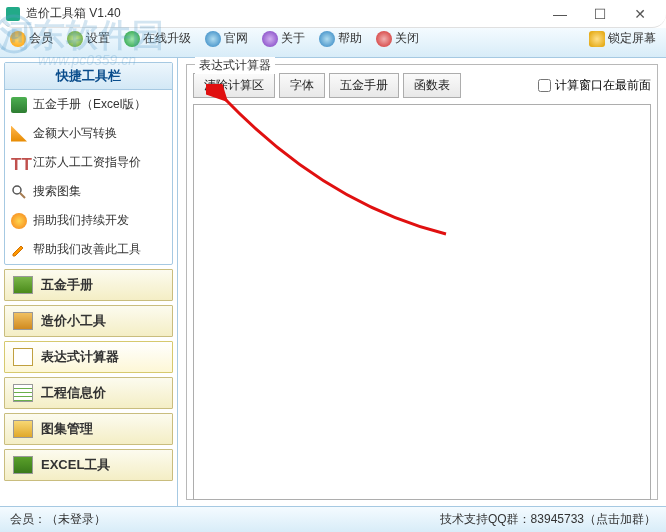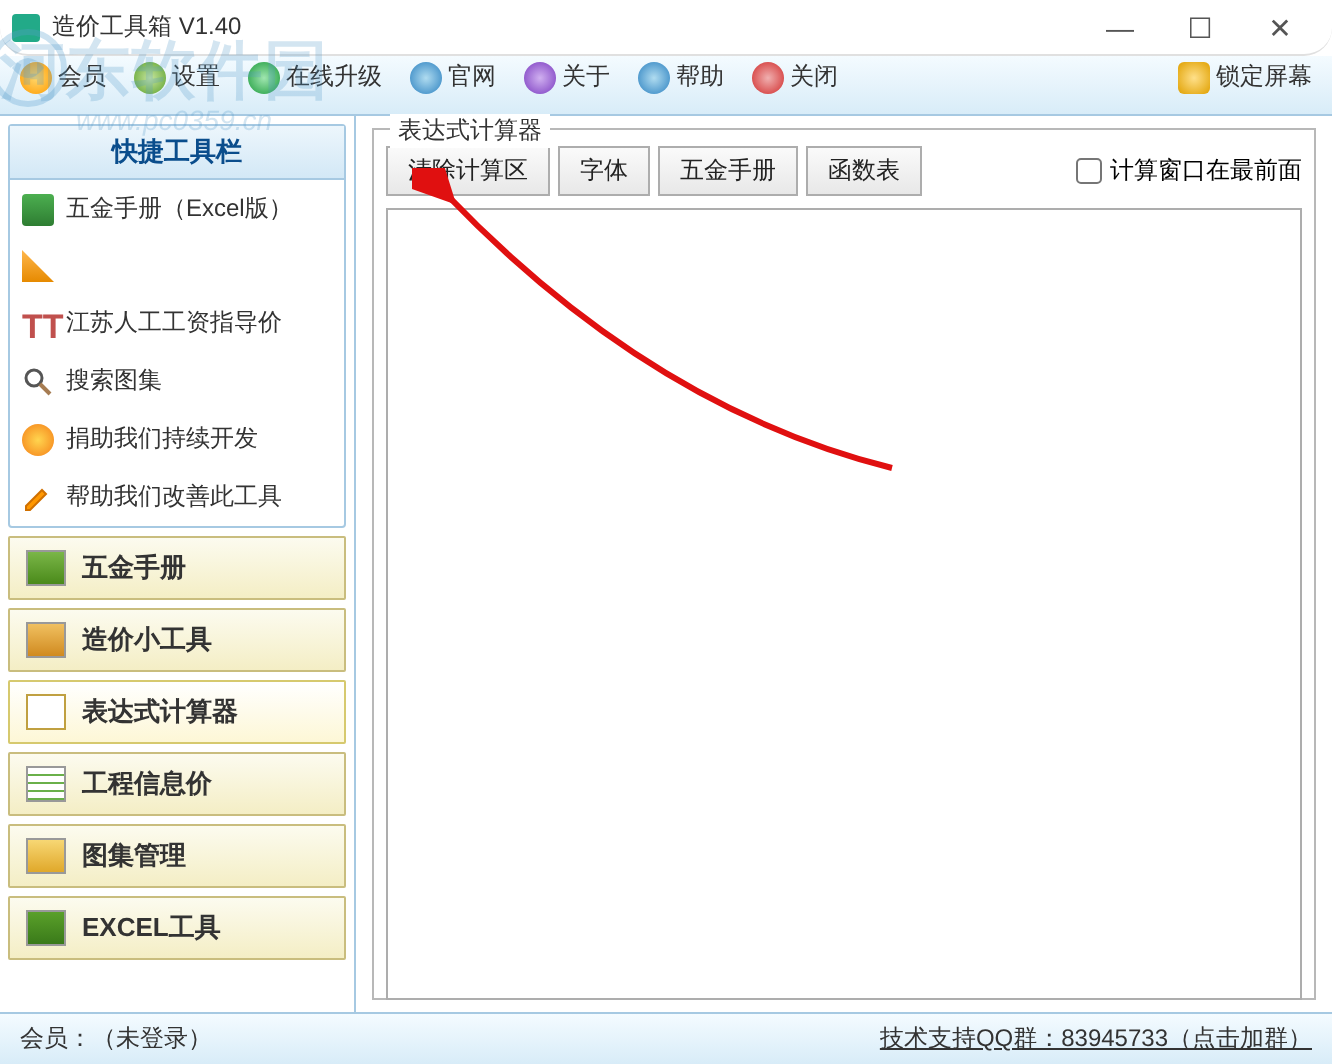--- a/index.html
+++ b/index.html
@@ -31,21 +31,21 @@
 .grouplegend { position: absolute; top: -8px; left: 8px; background: #fff; padding: 0 4px; font-size: 12px; color: #333; }
 .btnrow { display: flex; align-items: center; gap: 4px; margin-bottom: 6px; }
 .abtn { border: 1px solid #adadad; background: linear-gradient(#fafafa,#e8e8e8); padding: 3px 10px; font-size: 12px; cursor: pointer; color: #222; }
 .chk { display: flex; align-items: center; gap: 4px; margin-left: auto; font-size: 12px; }
 .chk input { width: 13px; height: 13px; }
 .editor { width: 100%; height: 396px; border: 1px solid #adadad; background: #fff; padding: 4px; font-size: 13px; outline: none; resize: none; }
 
 .arrow-annot { position: absolute; left: 206px; top: 84px; pointer-events: none; }
 
 .statusbar { height: 26px; background: linear-gradient(#f4fbff,#d8ecf8); border-top: 1px solid #a6c9e2; display: flex; align-items: center; padding: 0 10px; font-size: 12px; color: #333; }
-.statusbar .r { margin-left: auto; text-decoration: underline; }
+.statusbar .r { margin-left: auto; }
 
 .watermark { position: absolute; top: 14px; left: 0; font-size: 32px; font-weight: bold; color: rgba(80,150,200,0.25); letter-spacing: 1px; pointer-events: none; white-space: nowrap; }
 .watermark2 { position: absolute; top: 52px; left: 38px; font-size: 14px; color: rgba(80,150,200,0.25); pointer-events: none; font-style: italic; }
 .wmlogo { position: absolute; top: 14px; left: -6px; width: 40px; height: 40px; pointer-events: none; opacity: 0.3; }
 </style>
 </head>
 <body>
 
 <div class="titlebar">
   <span class="appicon"></span>
@@ -102,20 +102,21 @@
 
   <div class="leftpanel">
     <div class="quickbox">
       <div class="quickhead">快捷工具栏</div>
       <div class="qitem">
           <span class="qico" style="background:linear-gradient(#4caf50,#2e7d32);border-radius:2px"></span>
           <span>五金手册（Excel版）</span>
         </div>
       <div class="qitem">
           <span class="qico" style="background:linear-gradient(#ffb74d,#e68a00);clip-path:polygon(0 0,100% 100%,0 100%)"></span>
+          <span>金额大小写转换</span>
         </div>
       <div class="qitem">
           <span class="qico" style="color:#c0504d;font-weight:bold;font-size:17px;text-align:center">TT</span>
           <span>江苏人工工资指导价</span>
         </div>
       <div class="qitem">
           <span class="qico"><svg viewBox="0 0 16 16">
               <circle cx="6" cy="6" r="4" fill="none" stroke="#555" stroke-width="1.5"></circle>
               <line x1="9" y1="9" x2="14" y2="14" stroke="#a67c52" stroke-width="2"></line>
             </svg></span>

